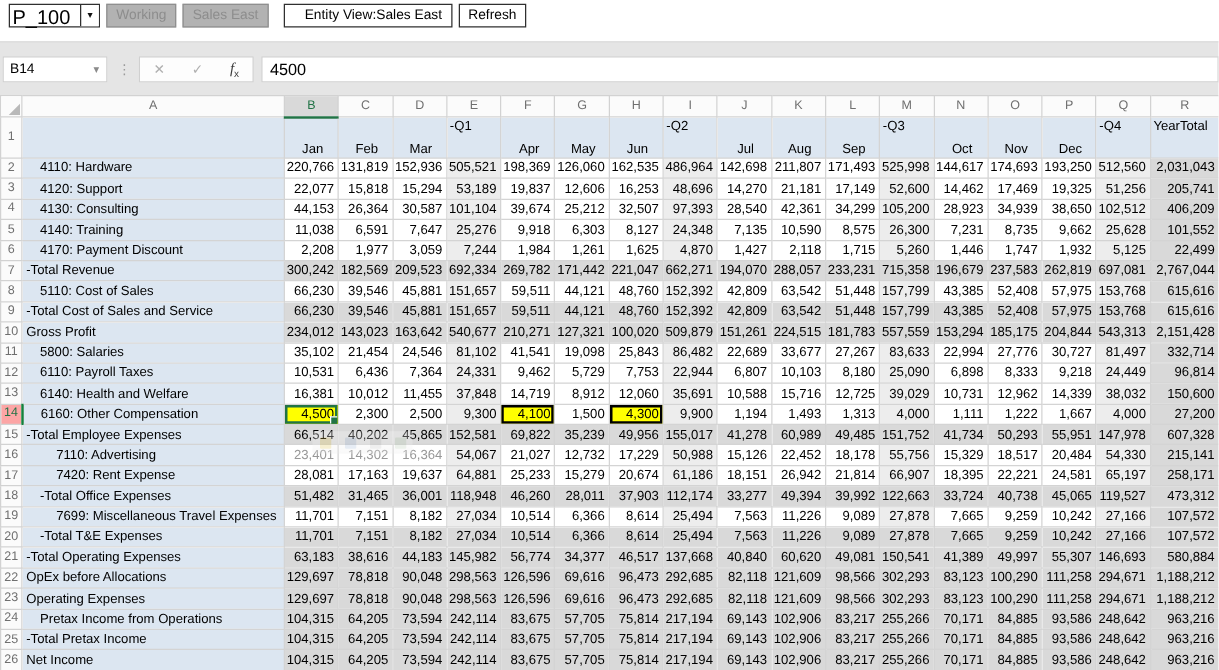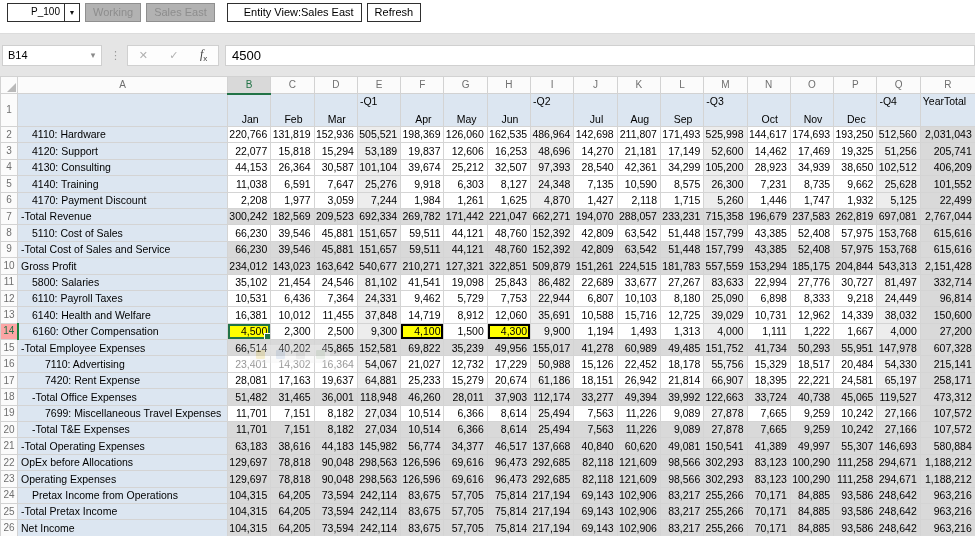--- a/index.html
+++ b/index.html
@@ -3,32 +3,32 @@
 <meta charset="utf-8">
 <style>
   html,body{margin:0;padding:0;background:#fff;}
   .screen{position:relative;width:975px;height:536px;background:#fff;overflow:hidden;
           font-family:"Liberation Sans","DejaVu Sans",sans-serif;color:#000;}
 
   
   .toolbar{position:absolute;left:0;top:0;width:100%;height:33px;background:#fff;
            display:flex;align-items:flex-start;padding-top:3px;box-sizing:border-box;}
   .combo{margin-left:7px;display:flex;height:19px;border:1.5px solid #2f2f2f;background:#fff;box-sizing:border-box;}
-  .combo-text{width:50px;text-align:right;padding:2px 4px 0 2px;font-size:10px;}
+  .combo-text{width:50px;text-align:left;padding:2px 4px 0 2px;font-size:16px;}
   .combo-arrow{width:14px;border-left:1.5px solid #2f2f2f;font-size:7px;color:#111;
                display:flex;align-items:center;justify-content:center;background:#fff;cursor:default;}
   .tb{height:19px;margin-left:5px;border:1.5px solid #2f2f2f;background:#fff;
       font-family:inherit;font-size:11px;padding:0 7px;line-height:15px;box-sizing:border-box;color:#000;}
   .tb.disabled{background:#b2b2b2;color:#8d8d8d;border-color:#8f8f8f;}
   .tb.gap{margin-left:12px;padding-left:16px;}
 
   
   .fxbar{position:absolute;left:0;top:33px;width:100%;height:43px;background:#e5e5e5;
          border-top:1px solid #dcdcdc;display:flex;align-items:center;box-sizing:border-box;}
-  .namebox{margin-left:2px;width:100px;height:21px;background:#fff;border:1px solid #cfcfcf;
+  .namebox{margin-left:2px;width:84px;height:21px;background:#fff;border:1px solid #cfcfcf;
            display:flex;align-items:center;box-sizing:border-box;font-size:11px;}
   .namebox .nbv{flex:1;padding-left:5px;}
   .nb-arrow{width:16px;color:#8a8a8a;font-size:9px;text-align:center;cursor:default;}
   .grip{margin:0 6px 0 8px;color:#9a9a9a;font-size:11px;letter-spacing:0;}
   .fxbtns{width:92px;height:21px;background:#fdfdfd;border:1px solid #d0d0d0;box-sizing:border-box;
           display:flex;align-items:center;justify-content:space-around;}
   .fxb{font-size:11px;color:#b0b0b0;cursor:default;}
   .fxb.fx{color:#3d3d3d;font-size:12px;}
   .fxb.fx i{font-family:"Liberation Serif","DejaVu Serif",serif;font-style:italic;}
   .fxb.fx sub{font-size:8px;}
@@ -379,21 +379,21 @@
           </tr>
           <tr style="height:16.4px">
             <th class="rh">10</th>
             <td class="blue lbl ind0">Gross Profit</td>
             <td class="num t">234,012</td>
             <td class="num t">143,023</td>
             <td class="num t">163,642</td>
             <td class="num q t">540,677</td>
             <td class="num t">210,271</td>
             <td class="num t">127,321</td>
-            <td class="num t">322,851</td>
+            <td class="num t">100,020</td>
             <td class="num q t">509,879</td>
             <td class="num t">151,261</td>
             <td class="num t">224,515</td>
             <td class="num t">181,783</td>
             <td class="num q t">557,559</td>
             <td class="num t">153,294</td>
             <td class="num t">185,175</td>
             <td class="num t">204,844</td>
             <td class="num q t">543,313</td>
             <td class="num t">2,151,428</td>

